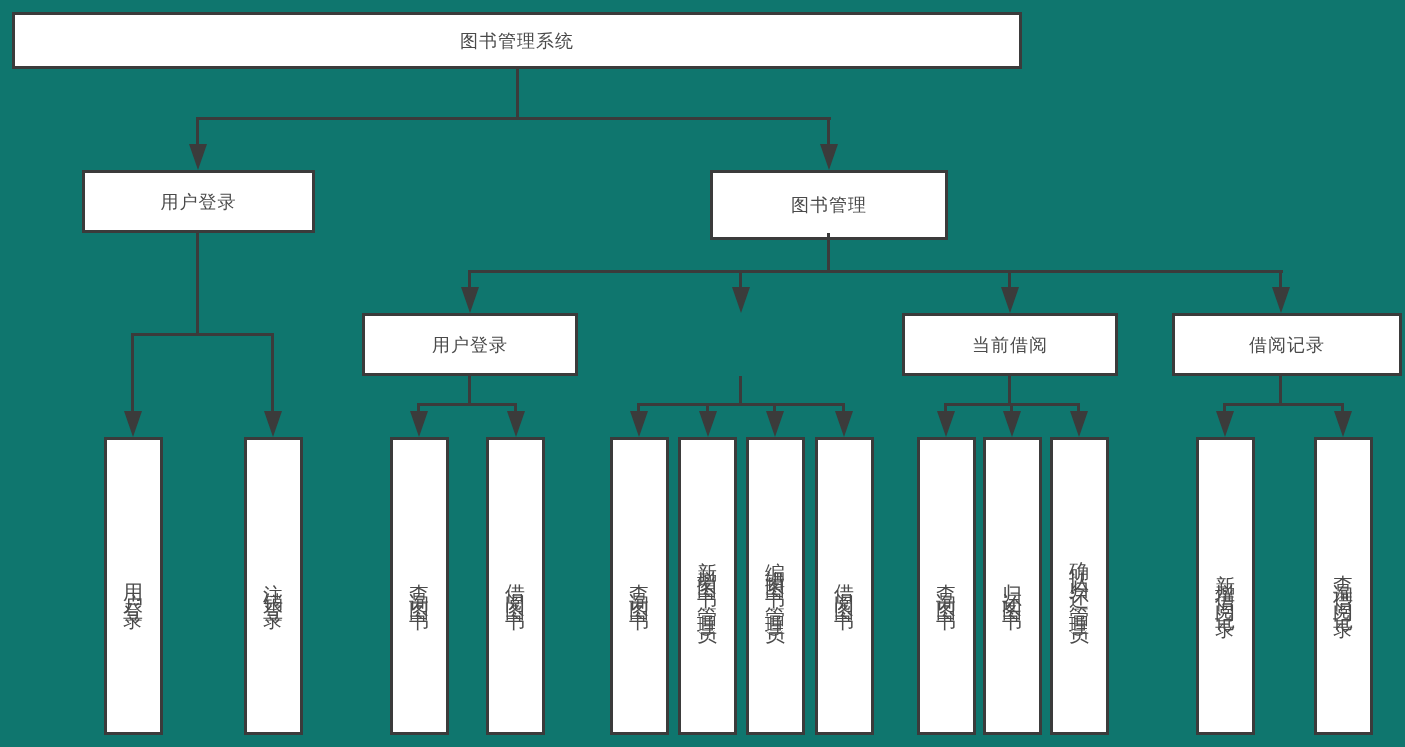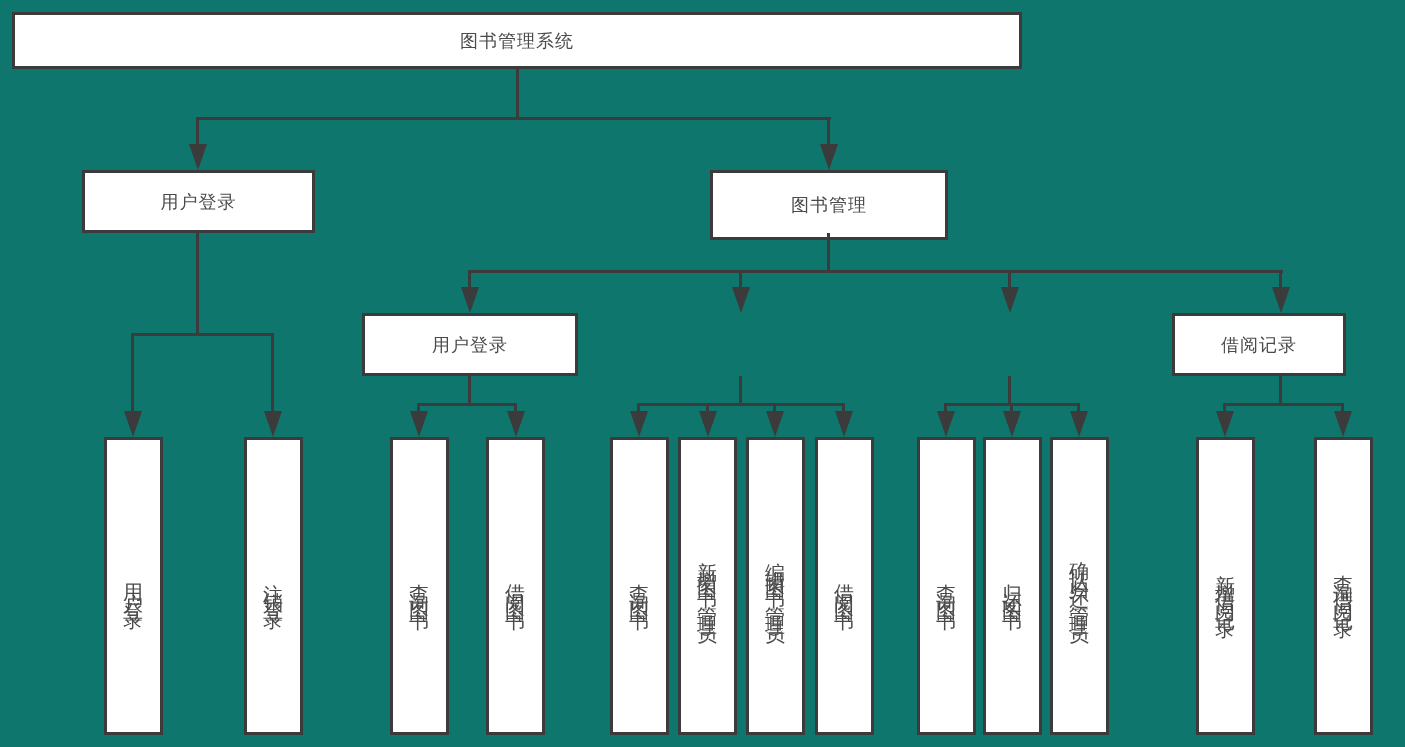--- a/index.html
+++ b/index.html
@@ -97,21 +97,24 @@
   <div class="v" style="left:739px;top:270px;height:20px"></div>
   <div class="arr" style="left:732px;top:287px"></div>
   <div class="v" style="left:1008px;top:270px;height:20px"></div>
   <div class="arr" style="left:1001px;top:287px"></div>
   <div class="v" style="left:1279px;top:270px;height:20px"></div>
   <div class="arr" style="left:1272px;top:287px"></div>
 
   <div class="node" style="left:362px;top:313px;width:216px;height:63px">
     <span>用户登录</span>
   </div>
-  <div class="node" style="left:1172px;top:313px;width:174px;height:63px">
+  <div class="node" style="left:902px;top:313px;width:216px;height:63px">
+    <span>当前借阅</span>
+  </div>
+  <div class="node" style="left:1172px;top:313px;width:230px;height:63px">
     <span>借阅记录</span>
   </div>
 
   <div class="v" style="left:468px;top:376px;height:30px"></div>
   <div class="h" style="left:417px;top:403px;width:100px"></div>
   <div class="v" style="left:417px;top:403px;height:12px"></div>
   <div class="arr" style="left:410px;top:411px"></div>
   <div class="v" style="left:514px;top:403px;height:12px"></div>
   <div class="arr" style="left:507px;top:411px"></div>
 

